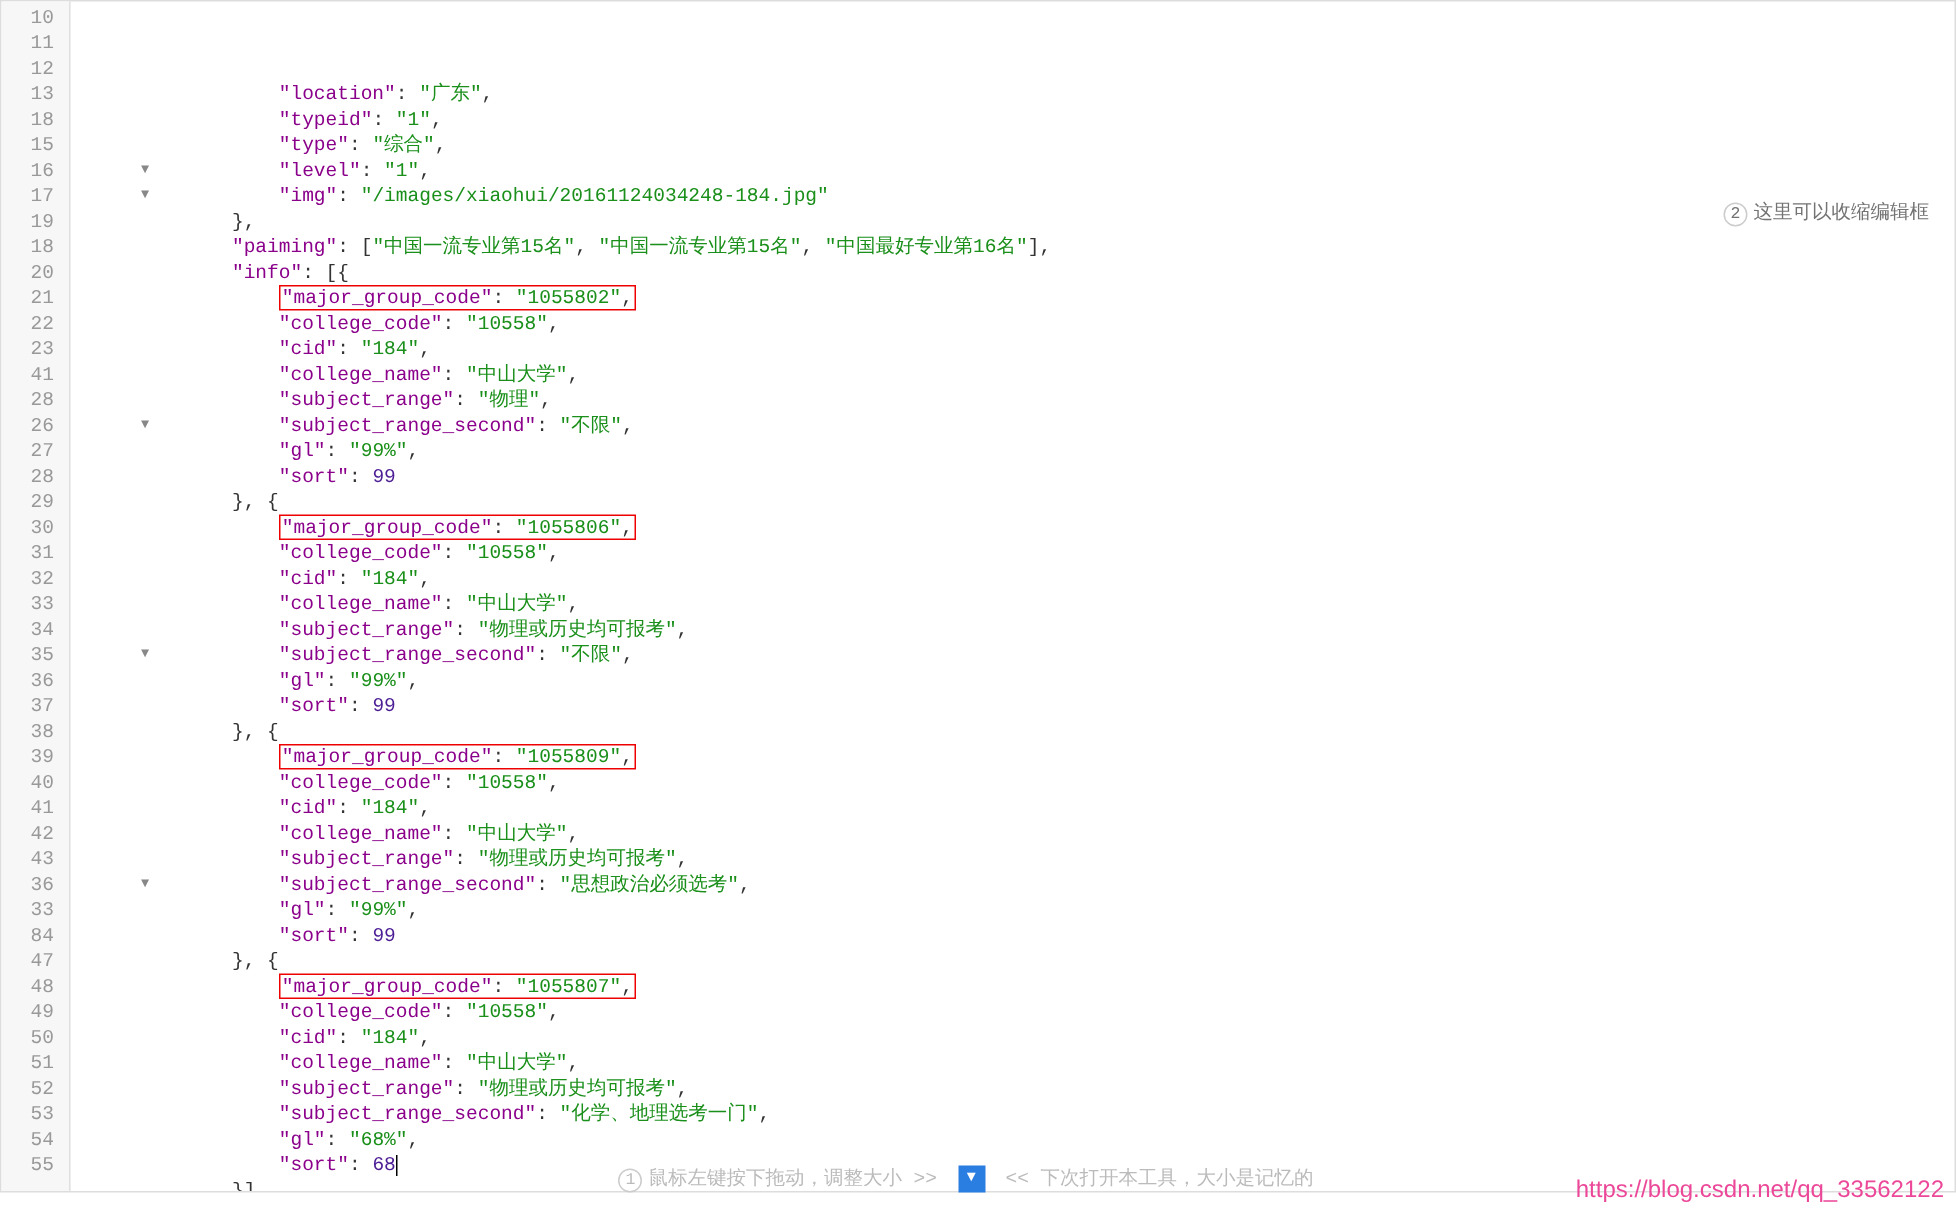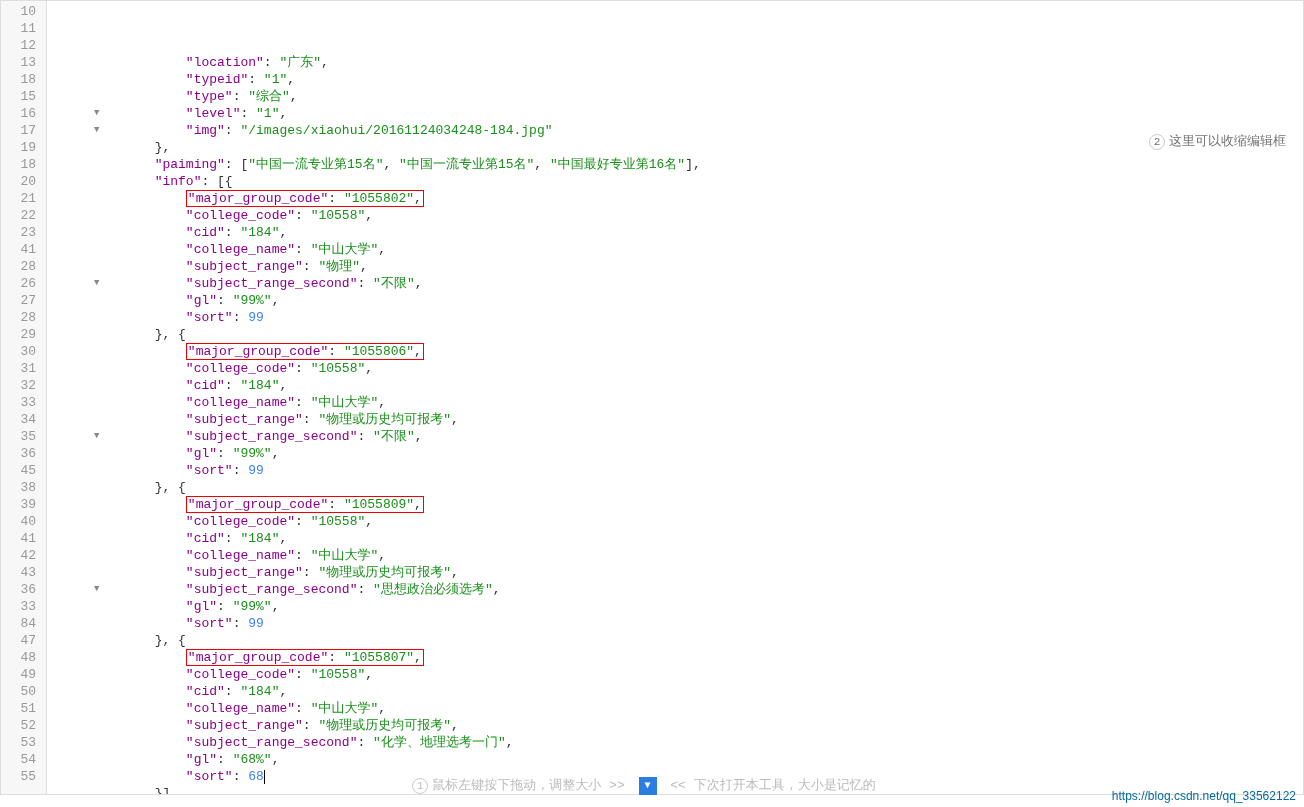--- a/index.html
+++ b/index.html
@@ -6,29 +6,29 @@
 body{font-family:Consolas,Monaco,"Courier New",monospace;font-size:13px;background:#fff;color:#333;position:relative;width:1304px;height:807px;overflow:hidden}
 .editor{display:flex;height:795px;border:1px solid #ddd;background:#fff}
 .gutter{flex:0 0 46px;background:#f7f7f7;border-right:1px solid #e0e0e0;text-align:right;padding-right:10px;color:#999;user-select:none;line-height:17px;padding-top:2px}
 .gutter .ln{height:17px}
 .fold{position:absolute;left:46px;top:0;width:14px;height:100%}
 .fold .arrow{position:absolute;left:1px;font-size:9px;color:#888;cursor:pointer}
 .code{flex:1;padding-left:14px;line-height:17px;padding-top:2px;white-space:pre;overflow:hidden;position:relative}
 .line{height:17px;position:relative}
 .s{color:#1a8f1a}
 .k{color:#8b008b}
-.n{color:#3b82f6}
+.n{color:#4c1d95}
 .p{color:#333}
 .redbox{border:1px solid #e00;padding:0 1px;display:inline-block;line-height:15px}
 .annot-right{position:absolute;right:18px;top:132px;color:#737373;font-size:13px}
 .annot-right .num{display:inline-block;width:16px;height:16px;border:1px solid #ccc;border-radius:50%;text-align:center;line-height:14px;font-size:11px;margin-right:4px}
 .annot-bottom{position:absolute;bottom:12px;left:0;right:16px;text-align:center;color:#bbb;font-size:13px}
 .annot-bottom .num{display:inline-block;width:16px;height:16px;border:1px solid #ccc;border-radius:50%;text-align:center;line-height:14px;font-size:11px;margin-right:4px}
 .dropdown{display:inline-block;width:18px;height:18px;background:#2a7de1;color:#fff;text-align:center;line-height:18px;font-size:10px;vertical-align:middle;margin:0 6px}
-.watermark{position:absolute;right:8px;bottom:4px;color:#0369a1;font-size:12px;font-family:Arial}
+.watermark{position:absolute;right:8px;bottom:4px;color:#ec4899;font-size:16px;font-family:Arial}
 .cursor{display:inline-block;width:0;height:14px;border-right:1px solid #000;vertical-align:middle}
 </style>
 </head>
 <body>
 
 <div class="editor">
   <div class="gutter" id="gutter">
       <div class="ln">10</div>
       <div class="ln">11</div>
       <div class="ln">12</div>
@@ -49,21 +49,21 @@
       <div class="ln">27</div>
       <div class="ln">28</div>
       <div class="ln">29</div>
       <div class="ln">30</div>
       <div class="ln">31</div>
       <div class="ln">32</div>
       <div class="ln">33</div>
       <div class="ln">34</div>
       <div class="ln">35</div>
       <div class="ln">36</div>
-      <div class="ln">45</div>
+      <div class="ln">37</div>
       <div class="ln">38</div>
       <div class="ln">39</div>
       <div class="ln">40</div>
       <div class="ln">41</div>
       <div class="ln">42</div>
       <div class="ln">43</div>
       <div class="ln">36</div>
       <div class="ln">33</div>
       <div class="ln">84</div>
       <div class="ln">47</div>

